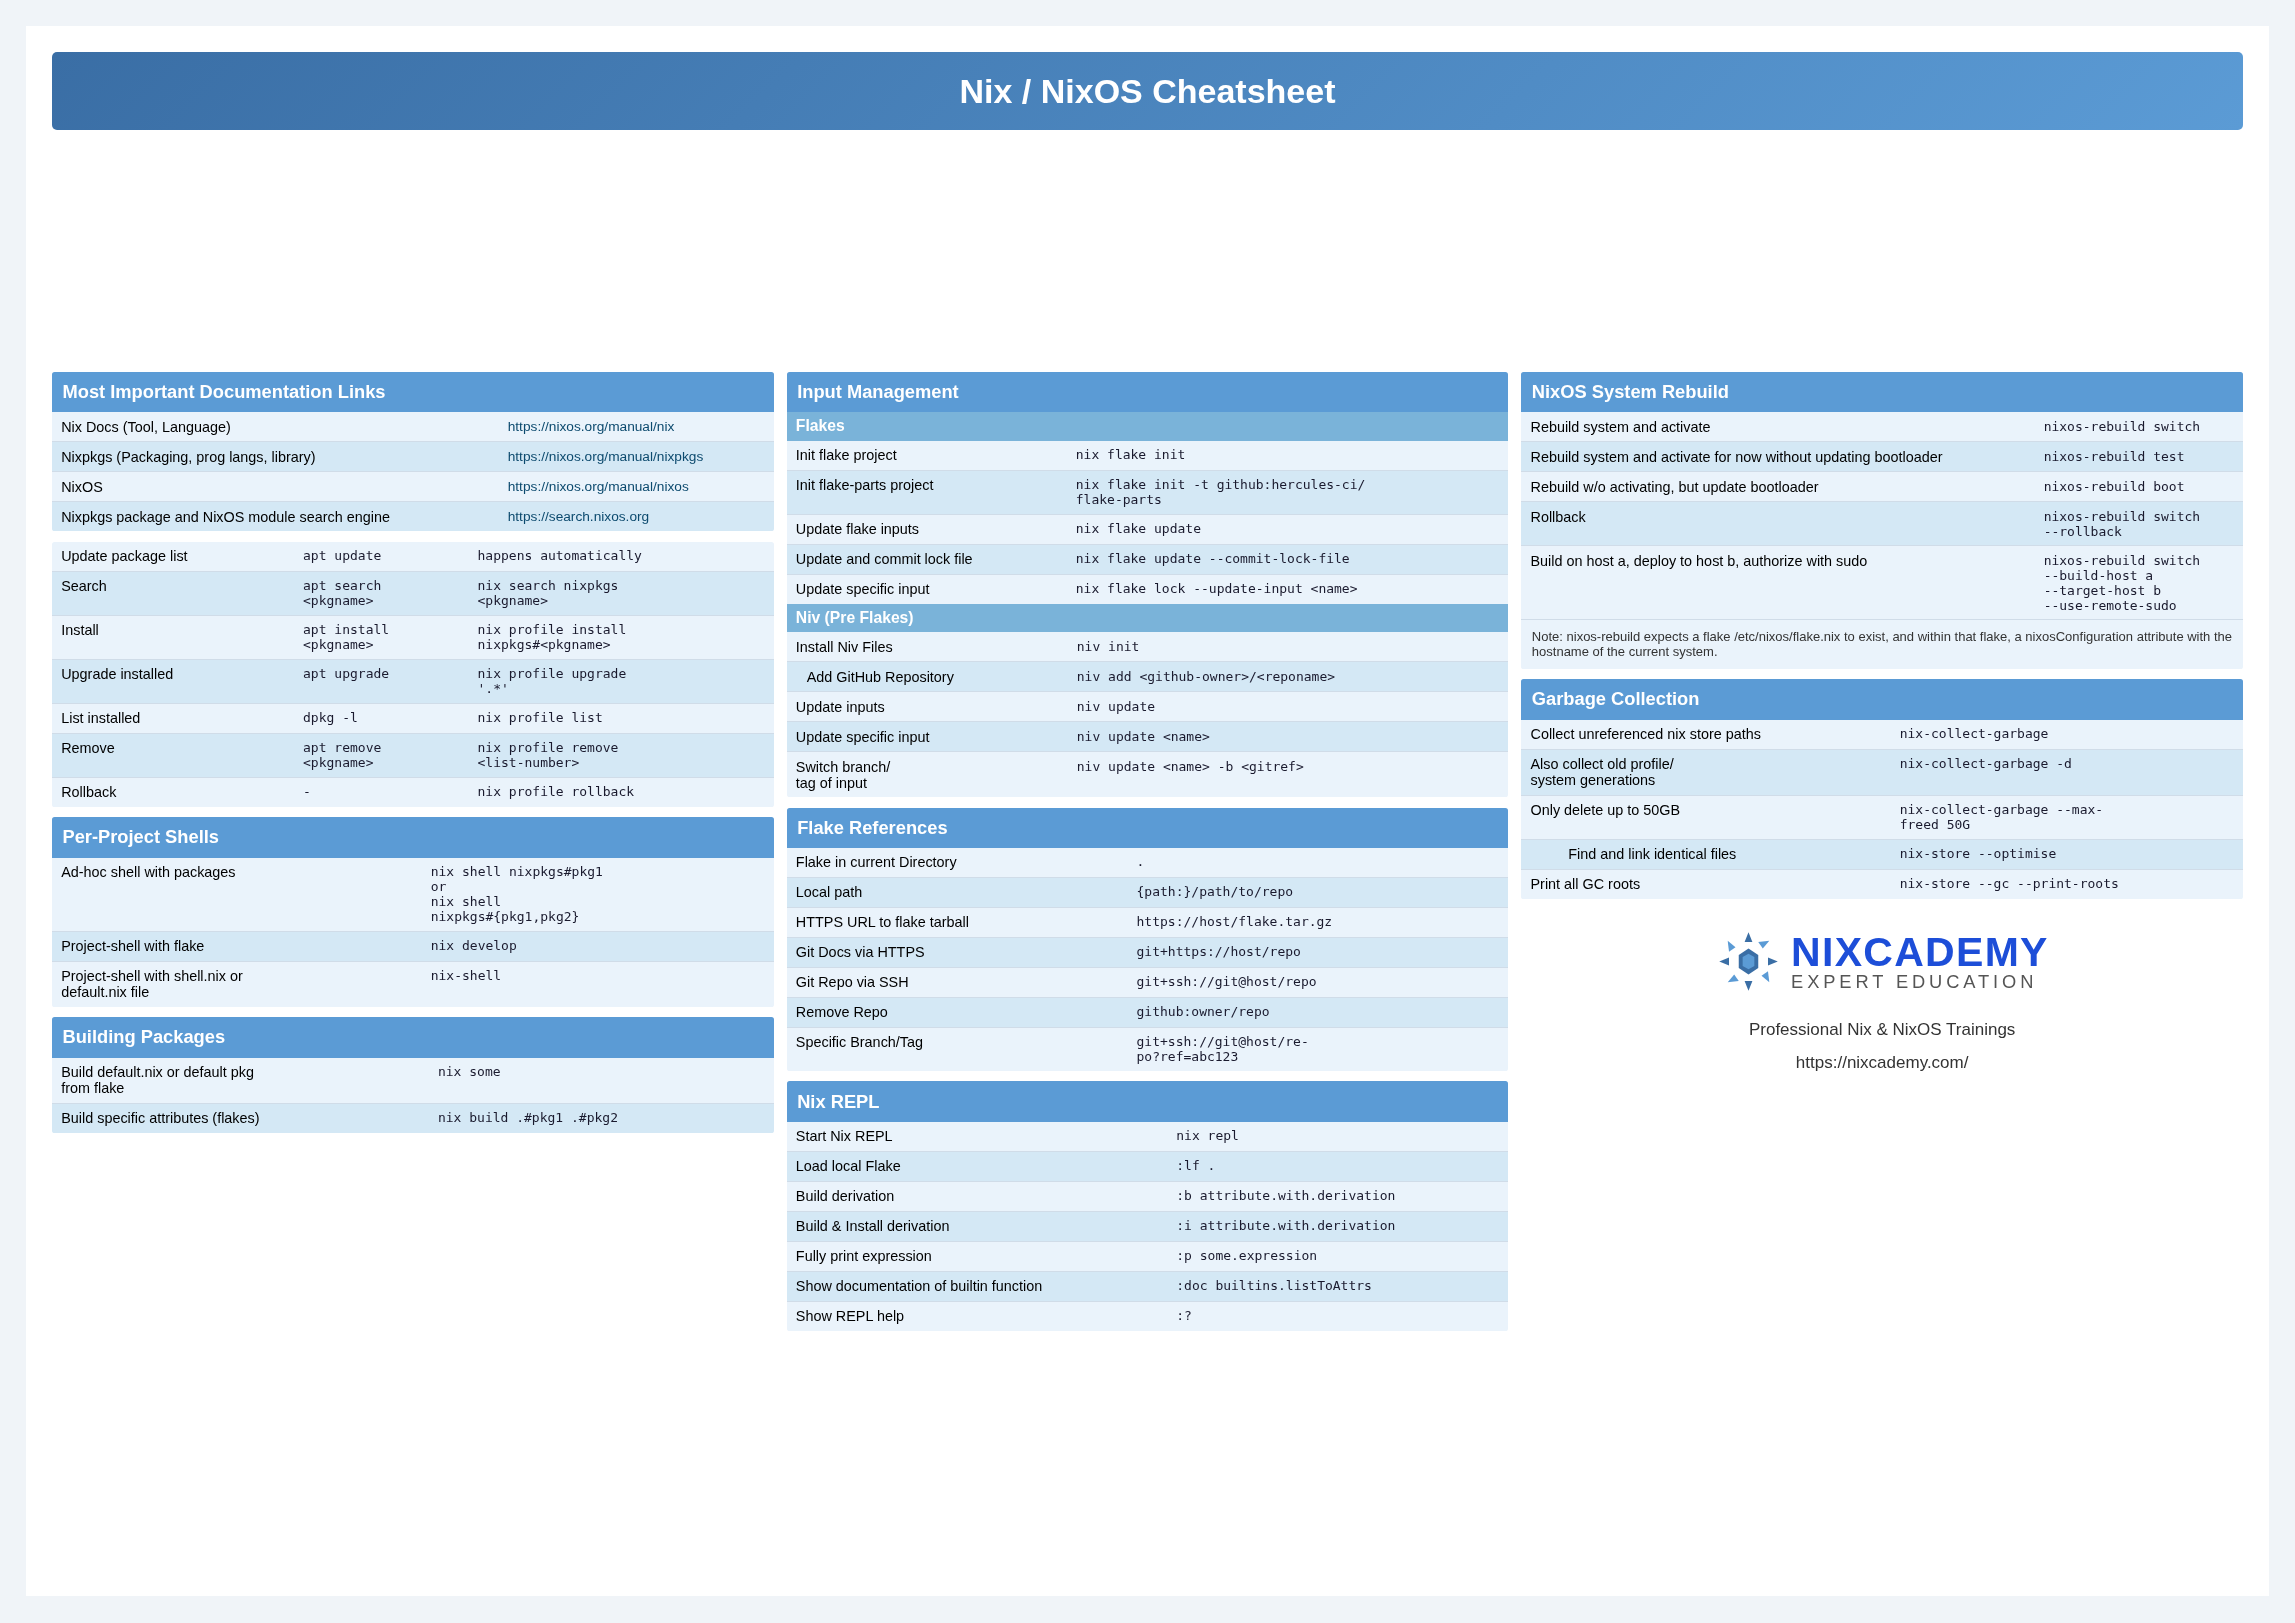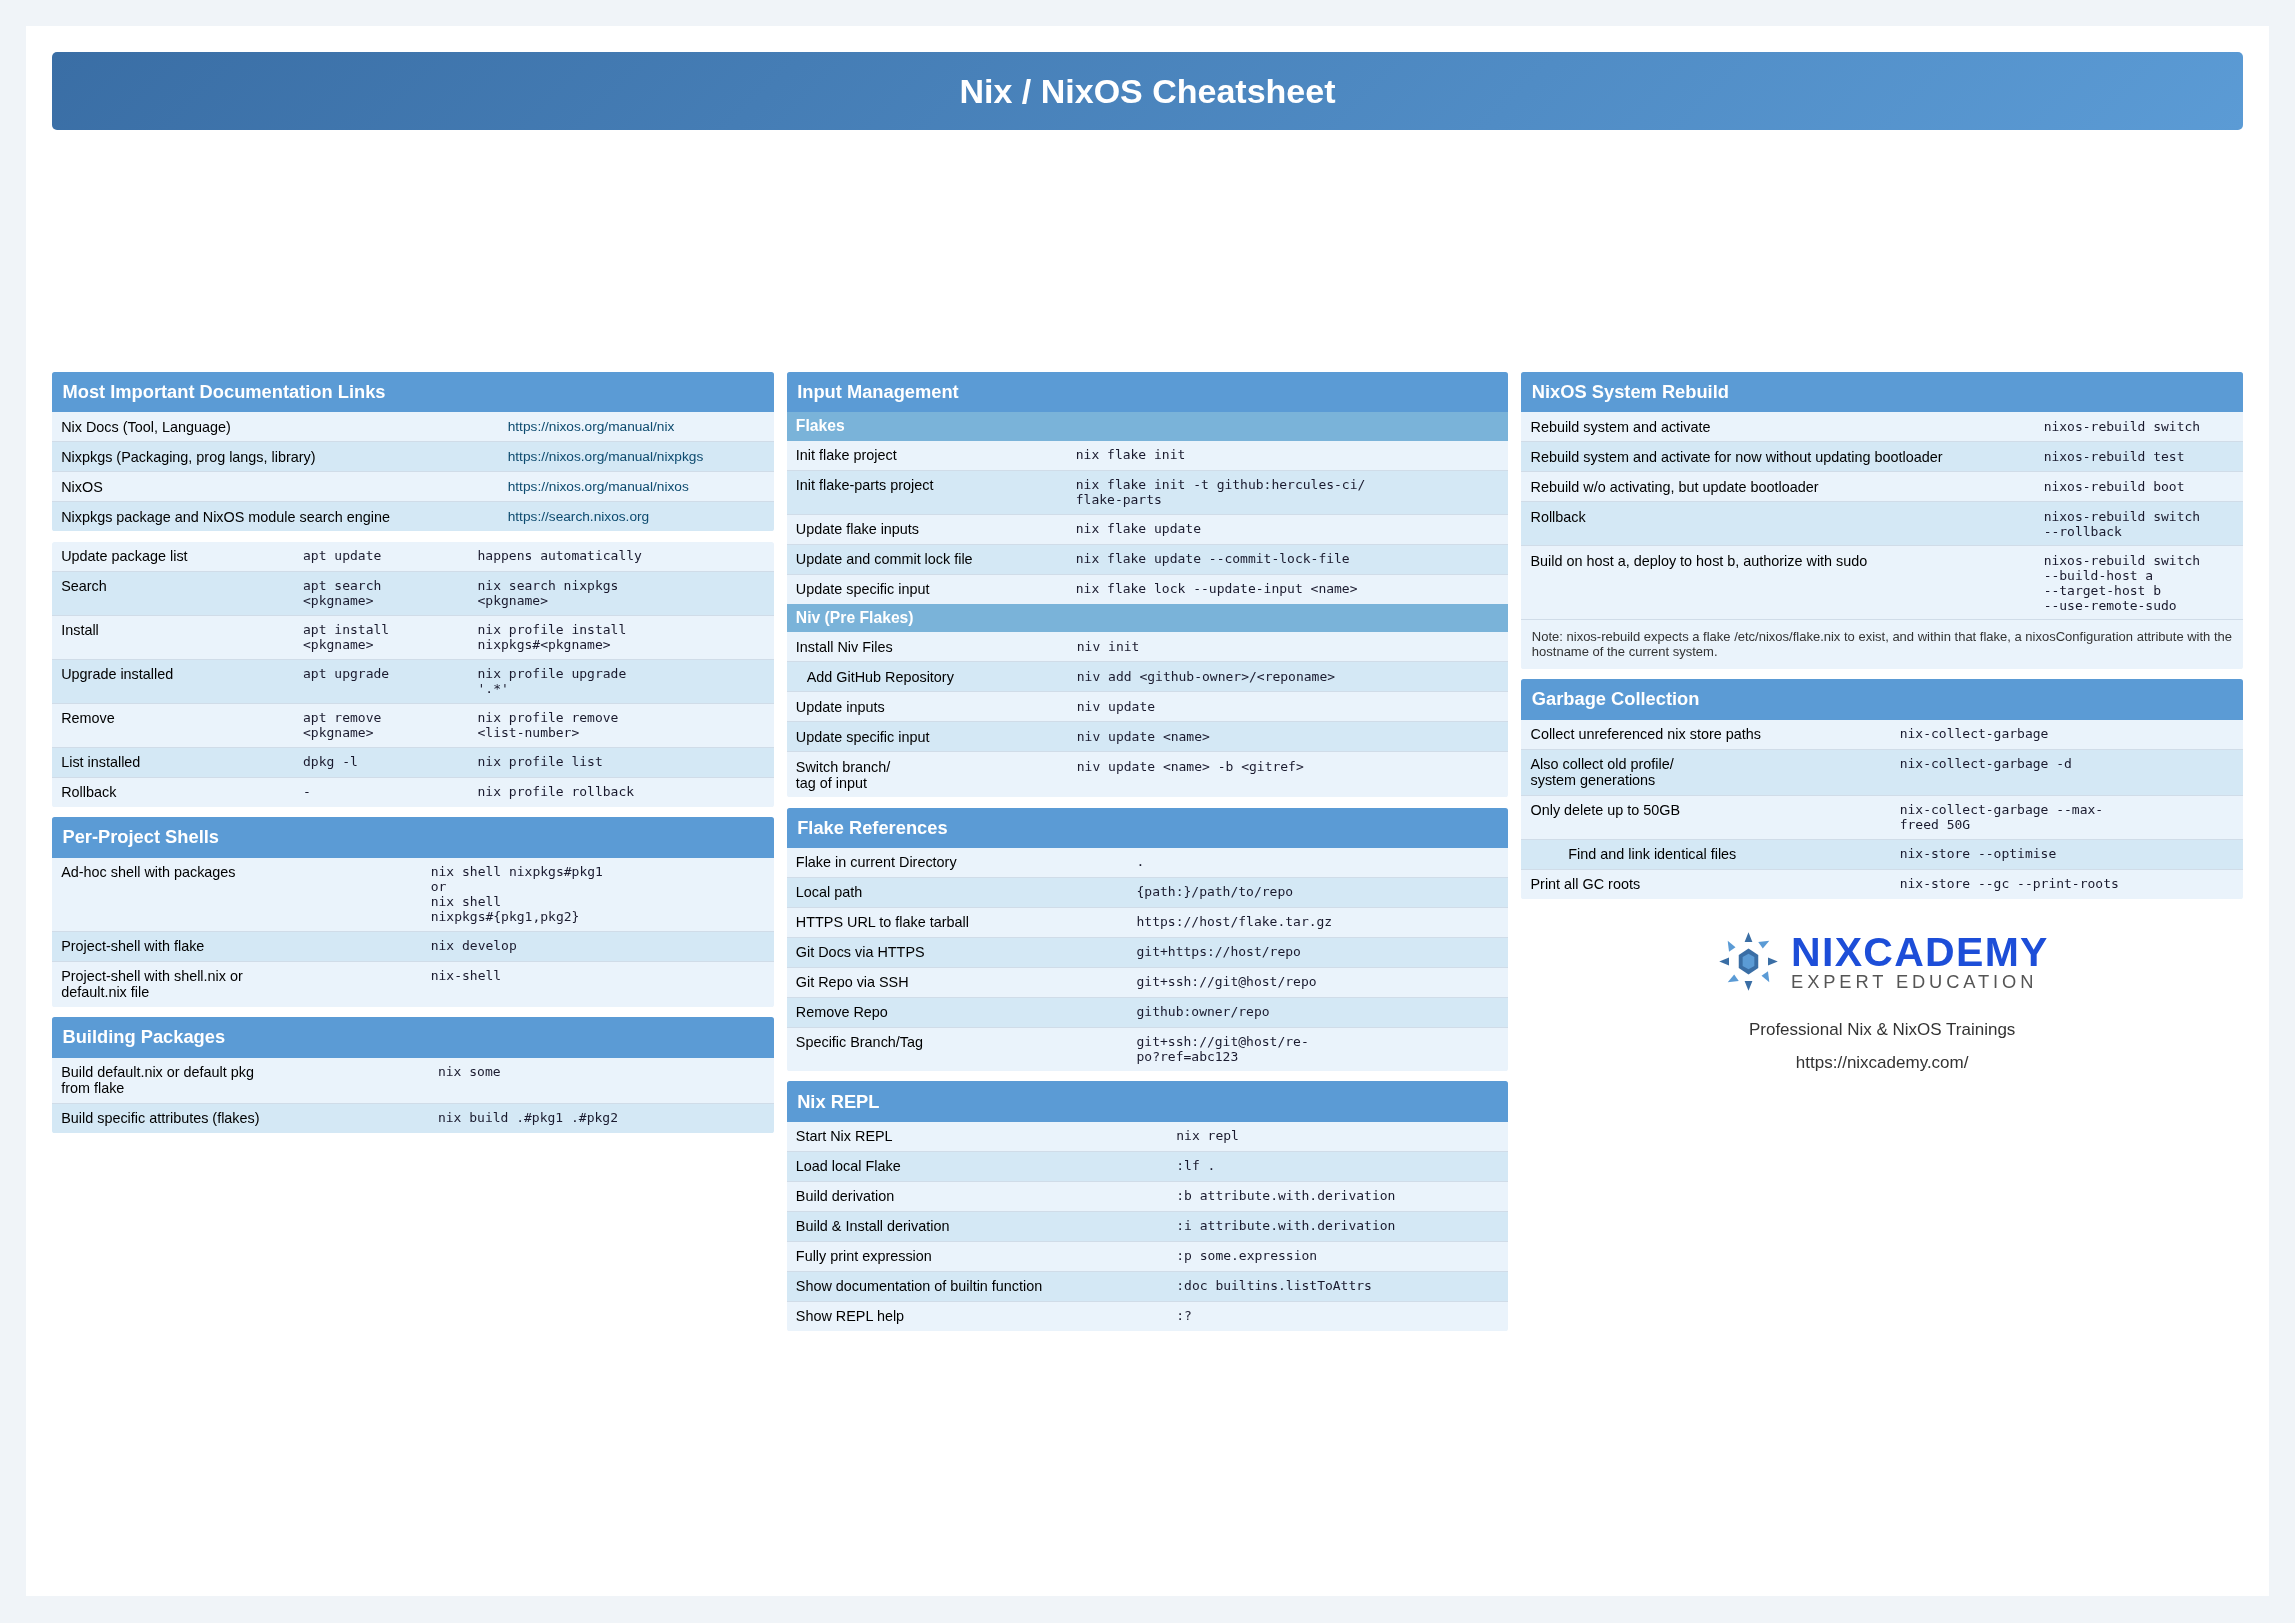--- a/index.html
+++ b/index.html
@@ -190,30 +190,30 @@
               <td class="code" style="white-space: pre-wrap;">nix profile install
 nixpkgs#&lt;pkgname&gt;</td>
             </tr>
             <tr>
               <td style="white-space: pre-wrap;">Upgrade installed</td>
               <td class="code" style="white-space: pre-wrap;">apt upgrade</td>
               <td class="code" style="white-space: pre-wrap;">nix profile upgrade
 '.*'</td>
             </tr>
             <tr>
+              <td style="white-space: pre-wrap;">List installed</td>
+              <td class="code" style="white-space: pre-wrap;">dpkg -l</td>
+              <td class="code" style="white-space: pre-wrap;">nix profile list</td>
+            </tr>
+            <tr>
               <td style="white-space: pre-wrap;">Remove</td>
               <td class="code" style="white-space: pre-wrap;">apt remove
 &lt;pkgname&gt;</td>
               <td class="code" style="white-space: pre-wrap;">nix profile remove
 &lt;list-number&gt;</td>
-            </tr>
-            <tr>
-              <td style="white-space: pre-wrap;">List installed</td>
-              <td class="code" style="white-space: pre-wrap;">dpkg -l</td>
-              <td class="code" style="white-space: pre-wrap;">nix profile list</td>
             </tr>
             <tr>
               <td style="white-space: pre-wrap;">Rollback</td>
               <td class="code" style="white-space: pre-wrap;">-</td>
               <td class="code" style="white-space: pre-wrap;">nix profile rollback</td>
             </tr>
           </tbody>
       </table>
     </div>
 

